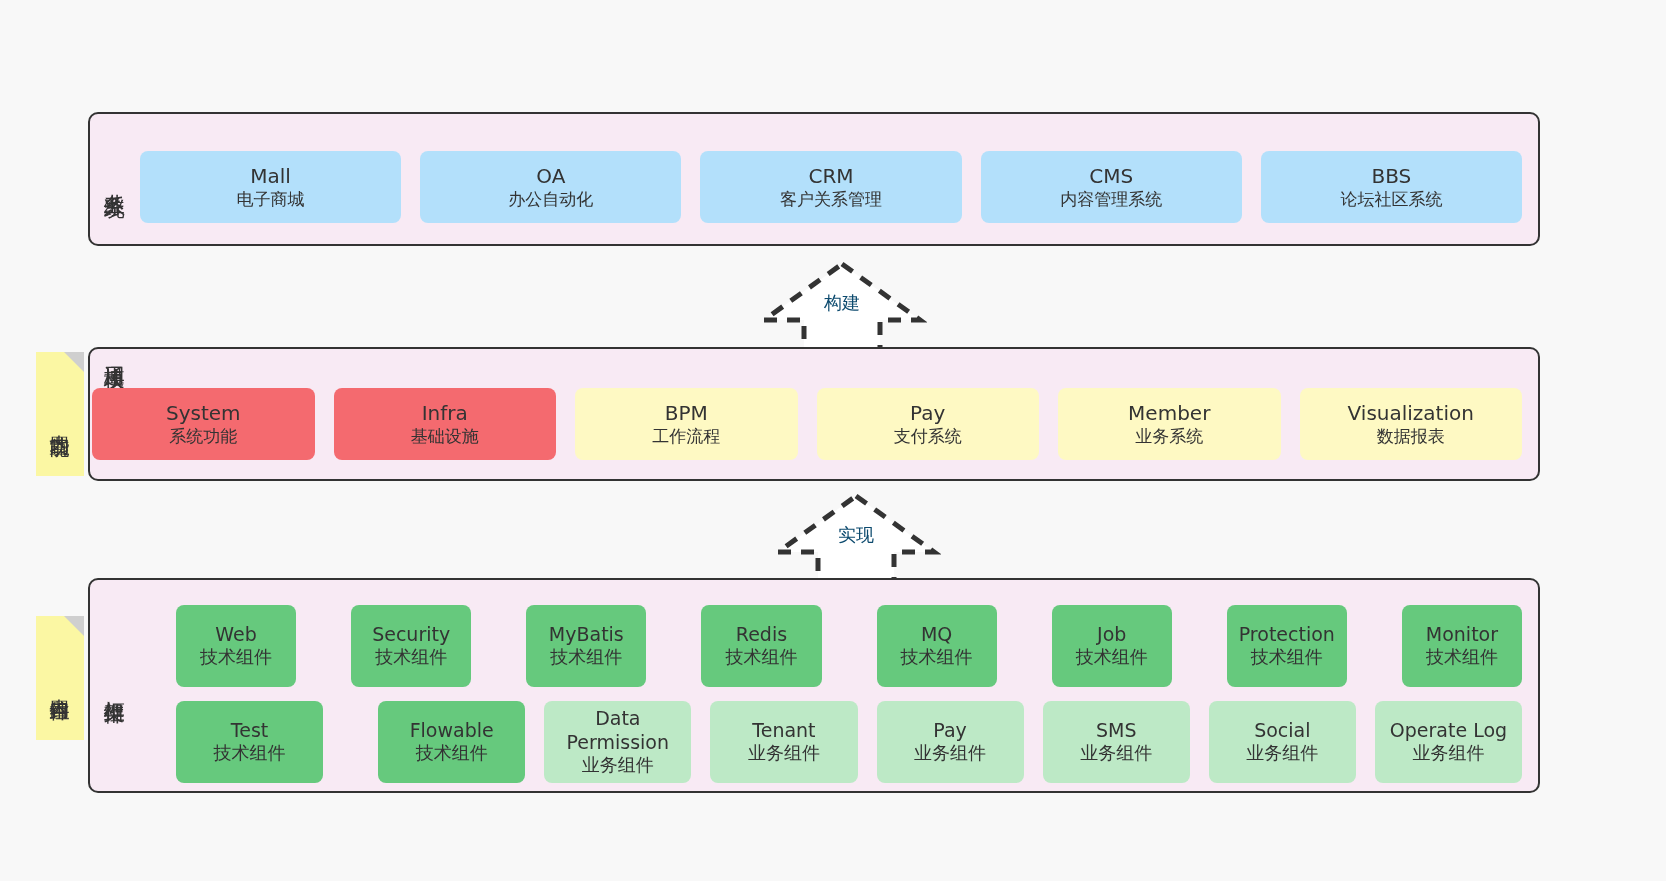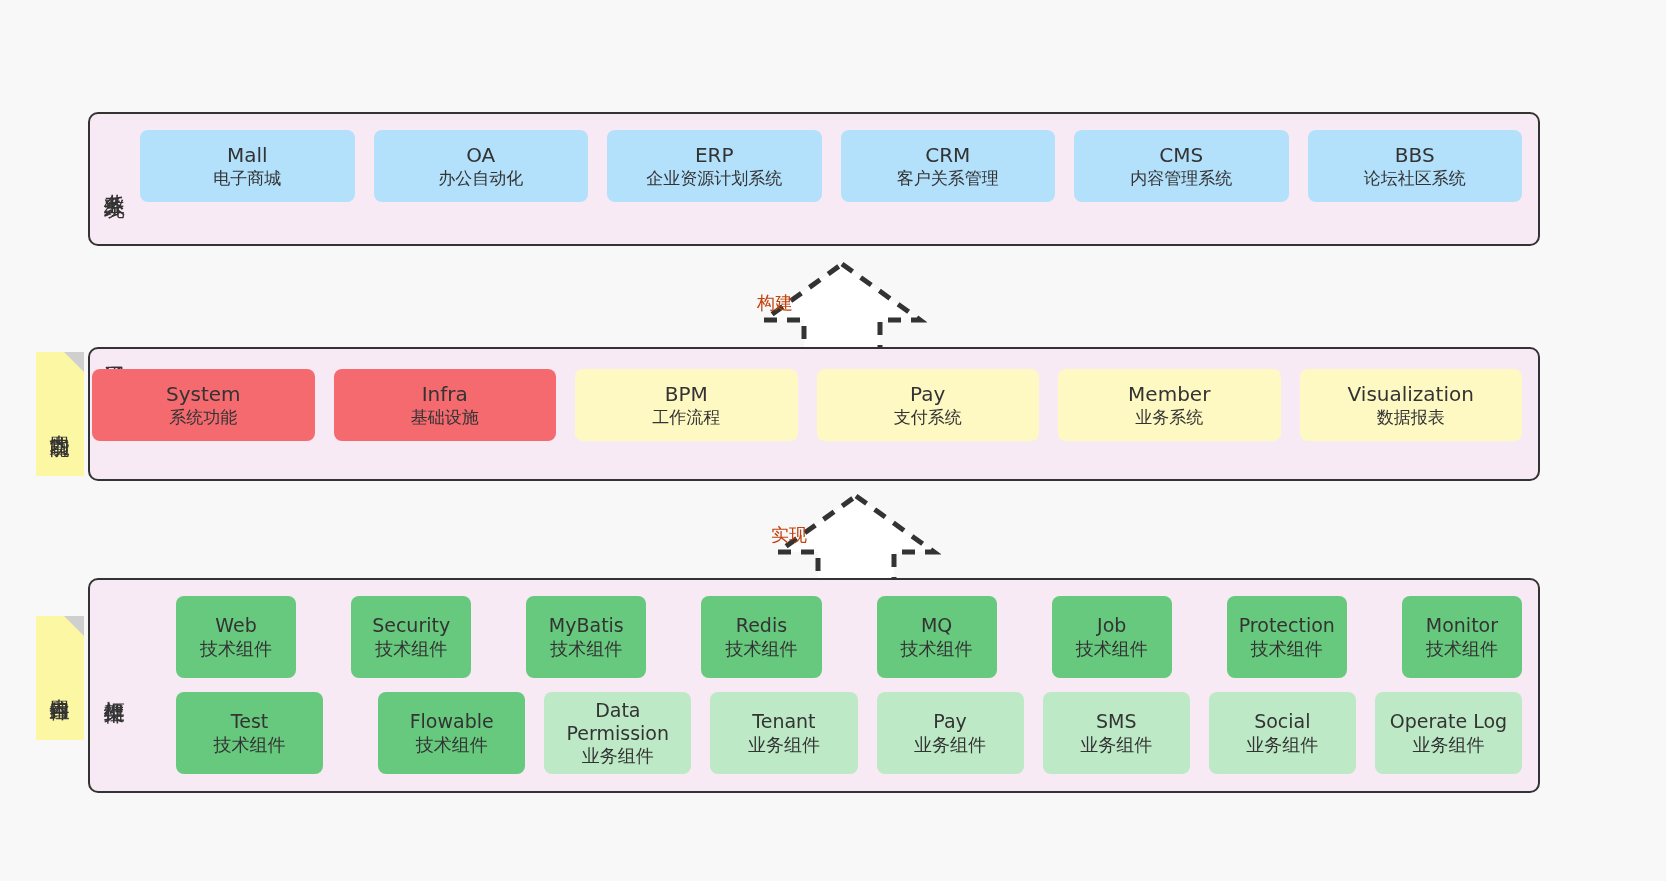--- a/index.html
+++ b/index.html
@@ -43,20 +43,21 @@
     color: #333333;
     writing-mode: vertical-rl;
     text-orientation: upright;
     white-space: nowrap;
     padding: 0 2px;
   }
   .layer-body {
     flex: 1 1 auto;
     display: flex;
     flex-direction: column;
+    justify-content: center;
     gap: 14px;
     padding: 16px 16px 0 2px;
   }
   .row {
     display: flex;
     flex-direction: row;
     gap: 19px;
     justify-content: space-between;
   }
 
@@ -131,22 +132,23 @@
     position: absolute;
     width: 170px;
     height: 96px;
   }
   .arrow-wrap svg { display: block; }
   .arrow-label {
     position: absolute;
     left: 0;
     right: 0;
     top: 36px;
+    text-align: center;
     font-size: 18px;
-    color: #c2410c;
+    color: #0c4a6e;
     line-height: 1;
   }
   #arrow-build   { left: 757px; top: 258px; }
   #arrow-realize { left: 771px; top: 490px; }
 </style>
 </head>
 <body>
 
 <div class="canvas">
 
@@ -154,24 +156,20 @@
     <div class="layer-label">业务系统</div>
     <div class="layer-body">
       <div class="row">
         <div class="card c-blue">
           <span class="t-en">Mall</span>
           <span class="t-cn">电子商城</span>
         </div>
         <div class="card c-blue">
           <span class="t-en">OA</span>
           <span class="t-cn">办公自动化</span>
-        </div>
-        <div class="card c-blue">
-          <span class="t-en">ERP</span>
-          <span class="t-cn">企业资源计划系统</span>
         </div>
         <div class="card c-blue">
           <span class="t-en">CRM</span>
           <span class="t-cn">客户关系管理</span>
         </div>
         <div class="card c-blue">
           <span class="t-en">CMS</span>
           <span class="t-cn">内容管理系统</span>
         </div>
         <div class="card c-blue">

